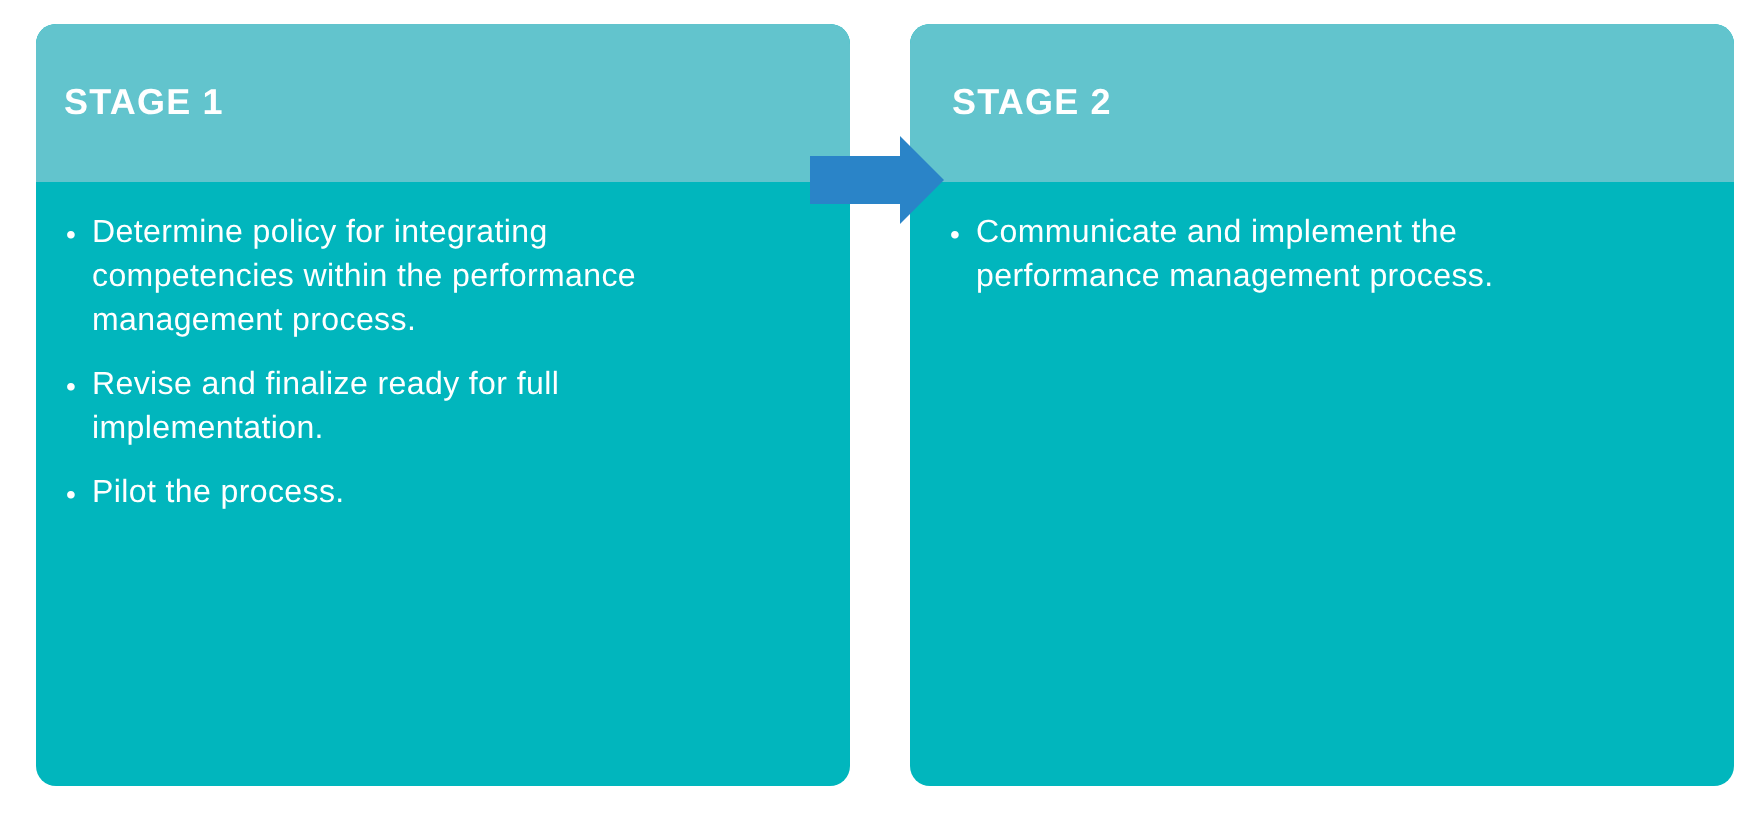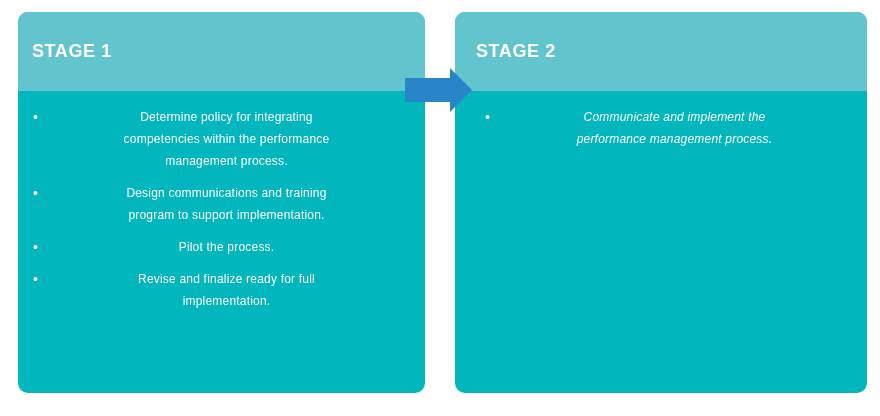--- a/index.html
+++ b/index.html
@@ -36,33 +36,32 @@
     color: #ffffff;
     font-size: 18px;
     font-weight: bold;
     letter-spacing: 0.6px;
   }
   .card-1 .card-title { padding-left: 14px; }
   .card-2 .card-title { padding-left: 21px; }
 
   .card-body { padding-top: 15px; }
   .card-1 .card-body { padding-left: 15px; padding-right: 18px; }
-  .card-2 .card-body { padding-left: 30px; padding-right: 16px; font-style: italic; }
+  .card-2 .card-body { padding-left: 20px; padding-right: 16px; }
 
   .bullet-list { list-style: none; }
   .bullet-item {
     position: relative;
     padding-left: 13px;
     margin-bottom: 10px;
     color: #ffffff;
-    font-size: 12px;
+    font-size: 16px;
     line-height: 22px;
     letter-spacing: 0.2px;
     white-space: pre-line;
-    text-align: center;
   }
   .bullet-item::before {
     content: "\2022";
     position: absolute;
     left: 0;
     top: 0;
     font-size: 14px;
     line-height: 22px;
     color: #ffffff;
   }
@@ -83,25 +82,23 @@
 
   <div class="stage-card card-1">
     <div class="card-header">
       <div class="card-title">STAGE 1</div>
     </div>
     <div class="card-body">
       <ul class="bullet-list">
         <li class="bullet-item">Determine policy for integrating
 competencies within the performance
 management process.</li>
-        <li class="bullet-item">Design communications and training
-program to support implementation.</li>
-        <li class="bullet-item">Pilot the process.</li>
         <li class="bullet-item">Revise and finalize ready for full
 implementation.</li>
+        <li class="bullet-item">Pilot the process.</li>
       </ul>
     </div>
   </div>
 
   <div class="stage-card card-2">
     <div class="card-header">
       <div class="card-title">STAGE 2</div>
     </div>
     <div class="card-body">
       <ul class="bullet-list">

